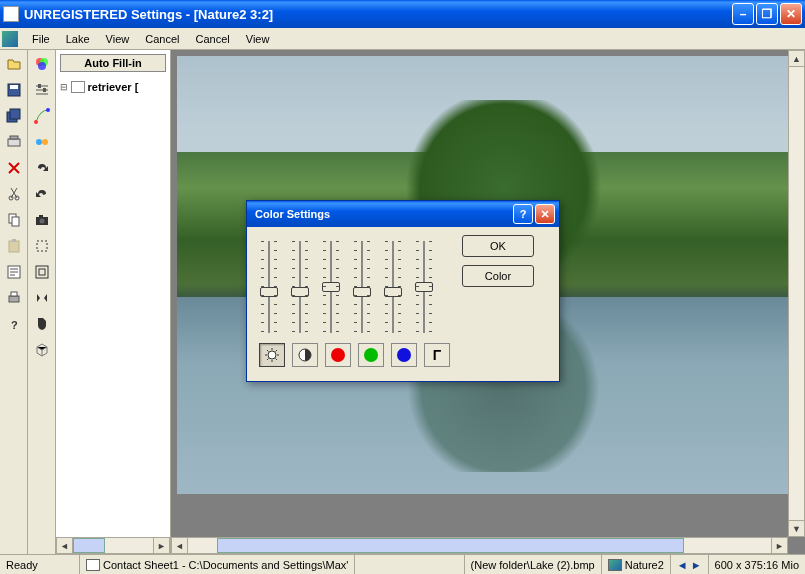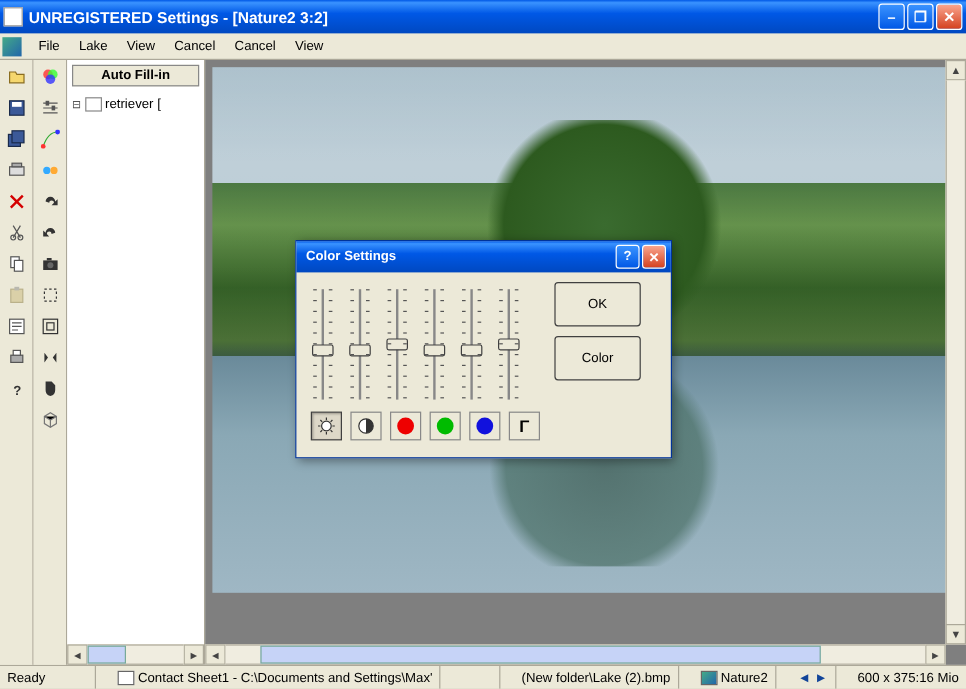--- a/index.html
+++ b/index.html
@@ -55,28 +55,28 @@
 .dlg-help { background: linear-gradient(to bottom,#3a93ff,#0058e6); color:#fff;}
 .dlg-close { background: linear-gradient(to bottom,#f9a58e,#d4411f); color:#fff;}
 .dlg-body { padding: 8px; display: flex; gap: 8px; }
 .sliders { display: flex; gap: 11px; padding: 2px 4px; }
 .slider { width: 20px; height: 100px; position: relative; }
 .slider .track { position: absolute; left: 50%; top: 4px; bottom: 4px; width: 2px; background: #888; transform: translateX(-50%); }
 .slider .tick { position: absolute; left: 2px; right: 2px; height: 1px; display:flex; justify-content:space-between;}
 .slider .tick::before, .slider .tick::after { content:""; width:3px; height:1px; background:#555;}
 .slider .thumb { position: absolute; left: 50%; width: 18px; height: 10px; background: #ece9d8; border: 1px solid #404040; transform: translate(-50%,-50%); border-radius: 2px; }
 .dlg-right { display: flex; flex-direction: column; gap: 8px; }
-.dlg-right button { width: 72px; height: 37px; background: #ece9d8; border: 1px solid #404040; border-radius: 3px; }
+.dlg-right button { width: 72px; height: 22px; background: #ece9d8; border: 1px solid #404040; border-radius: 3px; }
 .icon-row { display: flex; gap: 7px; padding: 4px 4px 6px 4px; }
 .icon-btn { width: 26px; height: 24px; background: #ece9d8; border: 1px solid #888; display:flex; align-items:center; justify-content:center; }
 .icon-btn.active { border: 1px solid #404040; background: #ddd8c8; box-shadow: inset 1px 1px 2px rgba(0,0,0,0.3); }
 .circ { width: 14px; height: 14px; border-radius: 50%; }
 
 
-.statusbar { height: 20px; background: #ece9d8; border-top: 1px solid #aca899; display: flex; align-items: flex-end; gap: 12px; }
+.statusbar { height: 20px; background: #ece9d8; border-top: 1px solid #aca899; display: flex; align-items: flex-end; }
 .status-cell { border-right: 1px solid #aca899; padding: 0 6px; height: 100%; display: flex; align-items: center; gap: 3px; }
 .status-cell.first { width: 80px; }
 
 .sicon { width: 14px; height: 12px; background: #fff; border:1px solid #666; }
 
 svg { display: block; }
 </style>
 </head>
 <body>
 
@@ -240,21 +240,21 @@
         </svg>
       </div>
   </div>
 
   <div class="tree-panel">
     <div class="autofill">Auto Fill-in</div>
     <div class="tree">
       <div class="tree-item">
         <span style="font-size:9px;color:#555">⊟</span>
         <div class="tree-icon"></div>
-        <span style="font-weight:normal">retriever [</span>
+        <span style="font-weight:bold">retriever [</span>
       </div>
     </div>
     <div class="hscroll">
       <div class="sbtn">◄</div>
       <div class="strack">
           <div class="sthumb" style="left:0;width:40%"></div>
         </div>
       <div class="sbtn">►</div>
     </div>
   </div>

